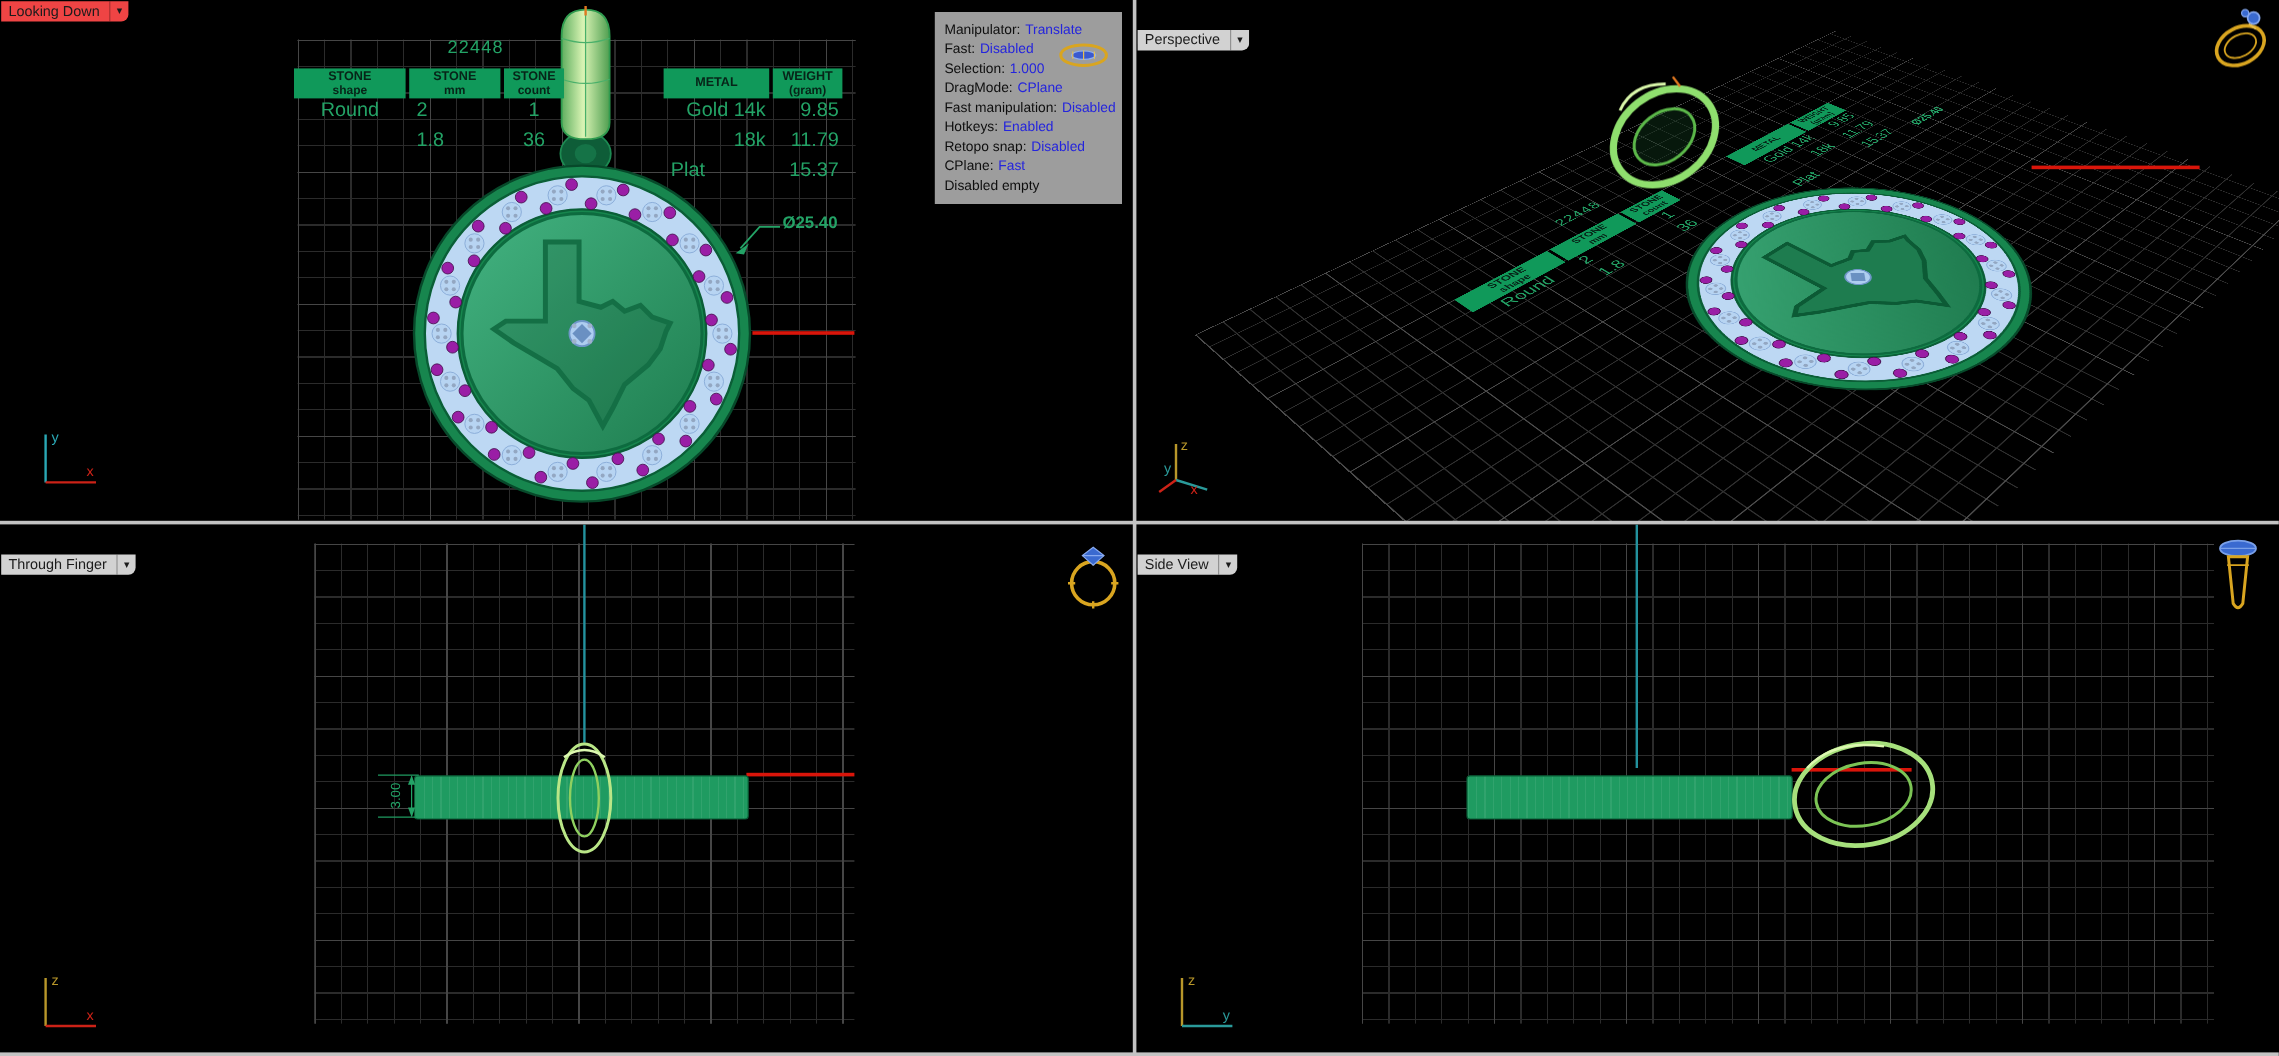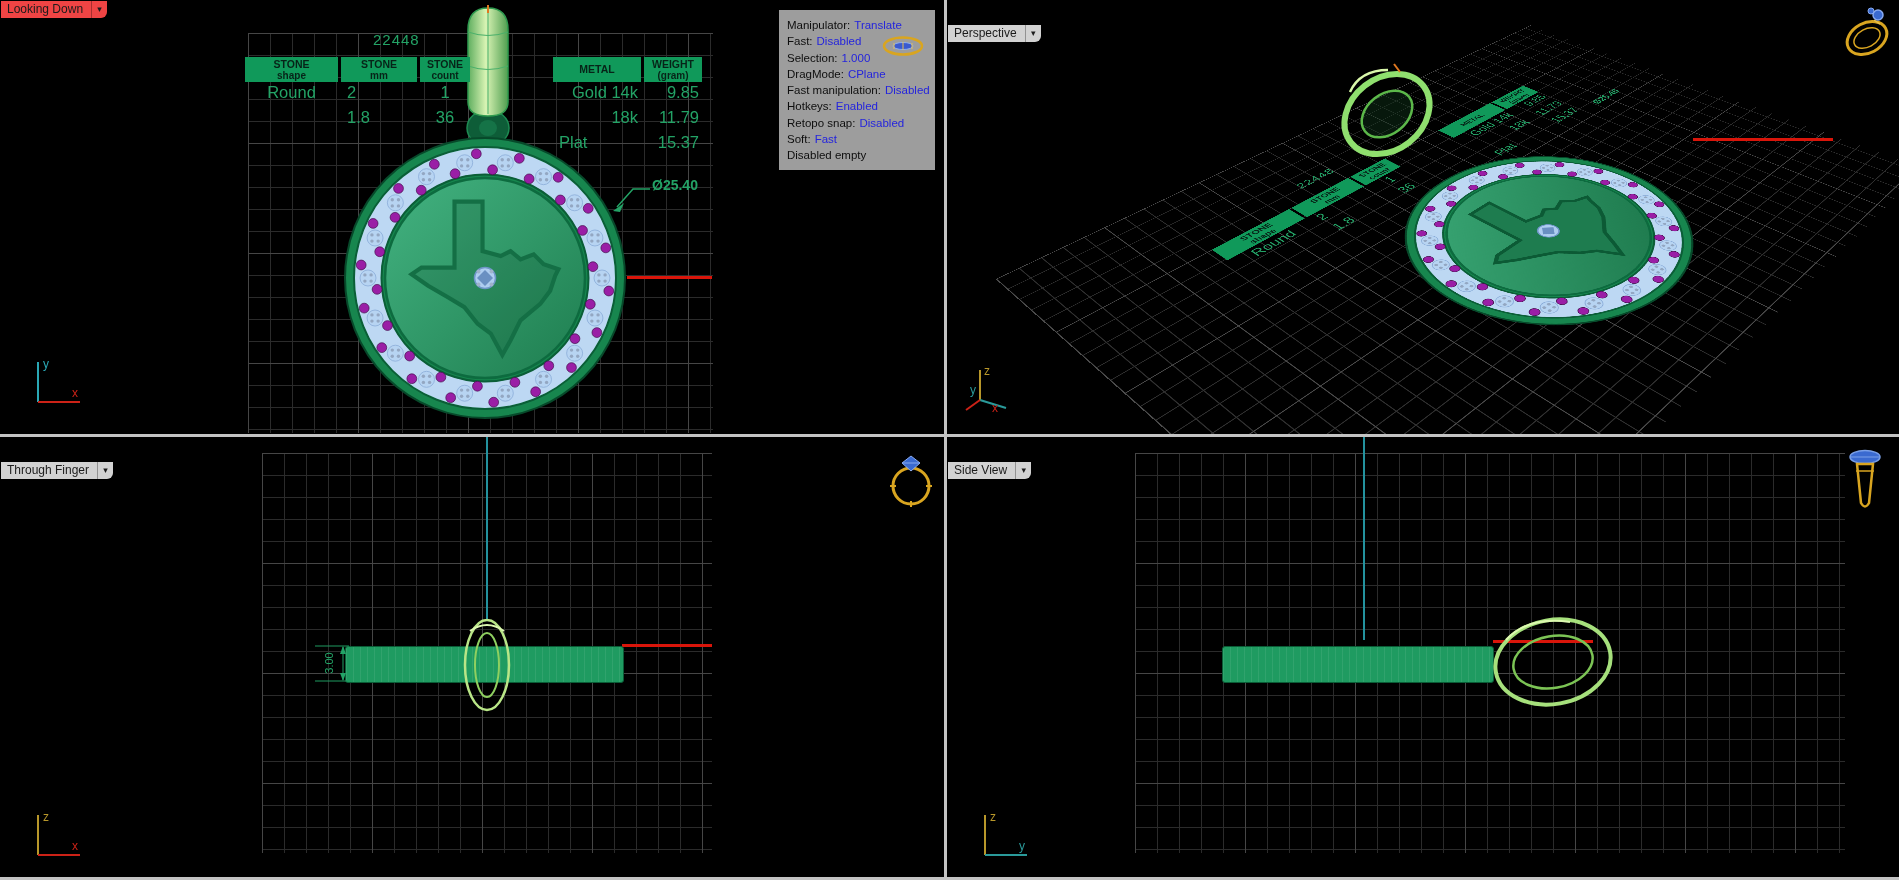--- a/index.html
+++ b/index.html
@@ -279,21 +279,21 @@
   </svg>
 
   <div class="manip">
     <div class="mrow"><span>Manipulator:</span><span class="mval">Translate</span></div>
     <div class="mrow"><span>Fast:</span><span class="mval">Disabled</span></div>
     <div class="mrow"><span>Selection:</span><span class="mval">1.000</span></div>
     <div class="mrow"><span>DragMode:</span><span class="mval">CPlane</span></div>
     <div class="mrow"><span>Fast manipulation:</span><span class="mval">Disabled</span></div>
     <div class="mrow"><span>Hotkeys:</span><span class="mval">Enabled</span></div>
     <div class="mrow"><span>Retopo snap:</span><span class="mval">Disabled</span></div>
-    <div class="mrow"><span>Soft:</span><span class="mval">Fast</span></div>
+    <div class="mrow"><span>CPlane:</span><span class="mval">Fast</span></div>
     <div class="mrow"><span>Disabled empty</span><span class="mval"></span></div>
     <svg style="position:absolute;right:10px;top:24px" width="44" height="24">
       <ellipse cx="22" cy="12" rx="19" ry="8.5" fill="none" stroke="#d9a520" stroke-width="2.5"></ellipse>
       <ellipse cx="22" cy="12" rx="10" ry="3.5" fill="#3a5ad0" stroke="#8fb0f0" stroke-width="1"></ellipse>
       <line x1="13" y1="9" x2="13" y2="15" stroke="#e8c050" stroke-width="1"></line>
       <line x1="22" y1="8" x2="22" y2="16" stroke="#e8c050" stroke-width="1"></line>
       <line x1="31" y1="9" x2="31" y2="15" stroke="#e8c050" stroke-width="1"></line>
     </svg>
   </div>
 

